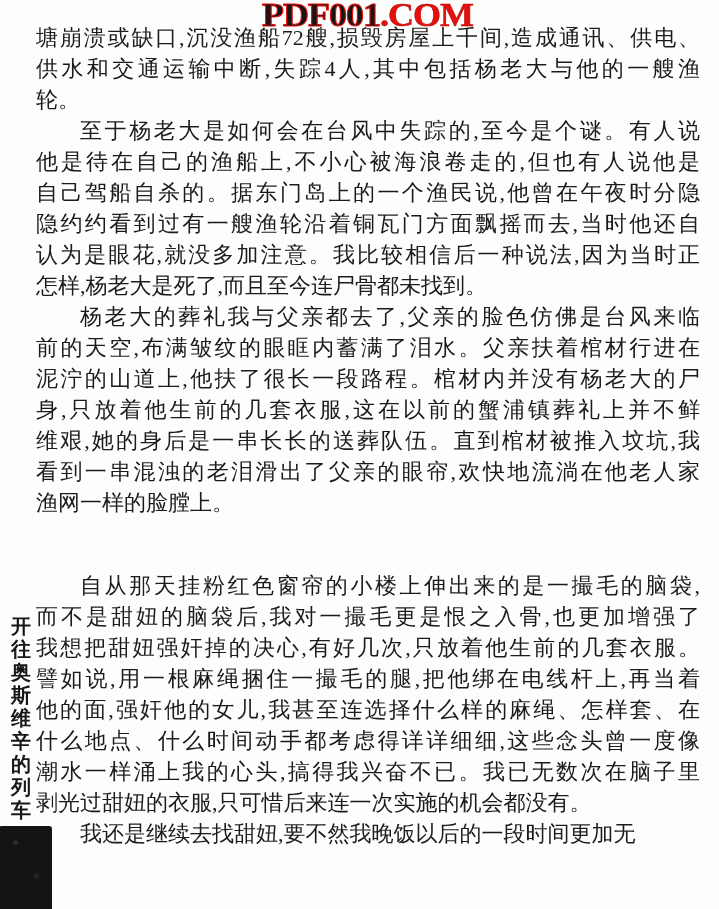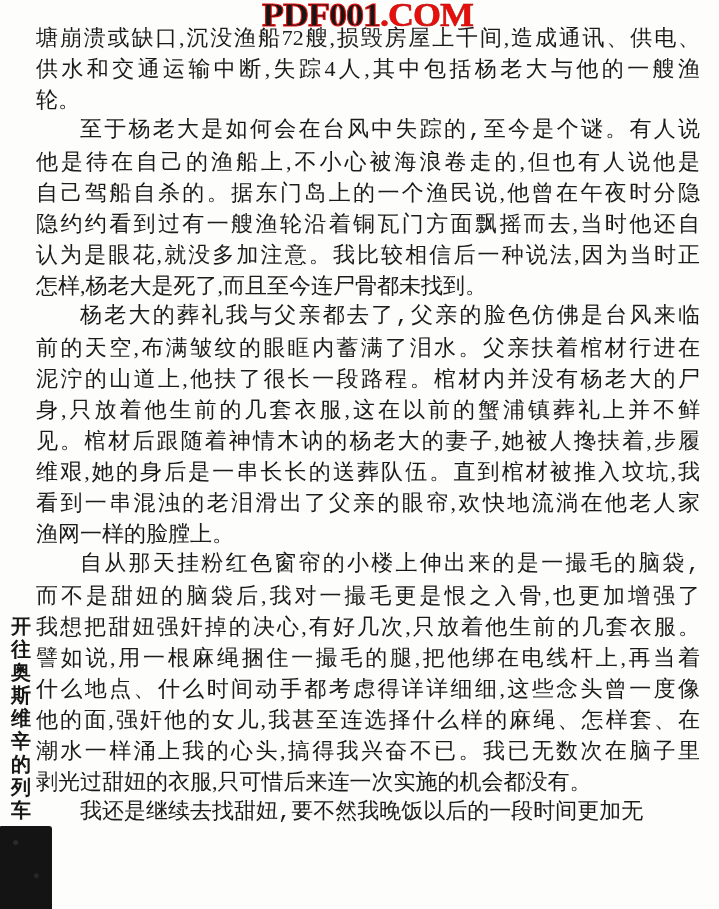--- a/index.html
+++ b/index.html
@@ -17,27 +17,27 @@
     font-family:"Liberation Serif","DejaVu Serif",serif;
   }
   .wm-black{color:#161616;-webkit-text-stroke:1.1px #e60f0c;}
   .wm-red{color:#e60f0c;-webkit-text-stroke:0.5px #b00b08;}
   
   .page-text{
     position:absolute;left:36px;top:22px;width:664px;z-index:1;
     font-size:22px;
   }
   .para{margin:0;}
-  .para.break-before{}
+  .para.break-before{margin-top:52px;}
   .line{
     height:31px;line-height:31px;
     text-align:justify;text-align-last:justify;text-justify:inter-character;
   }
   .line.last{text-align:left;text-align-last:left;}
-  .line.indent{text-indent:44px;font-family:Liberation Mono, monospace;}
+  .line.indent{text-indent:44px;}
   
   .spine{
     position:absolute;left:8px;top:615px;width:26px;z-index:2;
     display:flex;flex-direction:column;align-items:center;
   }
   .spine .ch{
     font-size:20px;line-height:23px;font-weight:bold;
     font-family:"Liberation Sans","DejaVu Sans",sans-serif;
     color:#161616;
   }
@@ -69,32 +69,31 @@
       <div class="line">自己驾船自杀的。据东门岛上的一个渔民说,他曾在午夜时分隐</div>
       <div class="line">隐约约看到过有一艘渔轮沿着铜瓦门方面飘摇而去,当时他还自</div>
       <div class="line">认为是眼花,就没多加注意。我比较相信后一种说法,因为当时正</div>
       <div class="line last">怎样,杨老大是死了,而且至今连尸骨都未找到。</div>
     </div>
     <div class="para">
       <div class="line indent">杨老大的葬礼我与父亲都去了,父亲的脸色仿佛是台风来临</div>
       <div class="line">前的天空,布满皱纹的眼眶内蓄满了泪水。父亲扶着棺材行进在</div>
       <div class="line">泥泞的山道上,他扶了很长一段路程。棺材内并没有杨老大的尸</div>
       <div class="line">身,只放着他生前的几套衣服,这在以前的蟹浦镇葬礼上并不鲜</div>
-      <div class="line">见。棺材后跟随着神情木讷的杨老大的妻子,她被人搀扶着,步履</div>
       <div class="line">维艰,她的身后是一串长长的送葬队伍。直到棺材被推入坟坑,我</div>
       <div class="line">看到一串混浊的老泪滑出了父亲的眼帘,欢快地流淌在他老人家</div>
       <div class="line last">渔网一样的脸膛上。</div>
     </div>
     <div class="para break-before">
       <div class="line indent">自从那天挂粉红色窗帘的小楼上伸出来的是一撮毛的脑袋,</div>
       <div class="line">而不是甜妞的脑袋后,我对一撮毛更是恨之入骨,也更加增强了</div>
       <div class="line">我想把甜妞强奸掉的决心,有好几次,只放着他生前的几套衣服。</div>
       <div class="line">譬如说,用一根麻绳捆住一撮毛的腿,把他绑在电线杆上,再当着</div>
+      <div class="line">他的面,强奸他的女儿,我甚至连选择什么样的麻绳、怎样套、在</div>
       <div class="line">什么地点、什么时间动手都考虑得详详细细,这些念头曾一度像</div>
-      <div class="line">他的面,强奸他的女儿,我甚至连选择什么样的麻绳、怎样套、在</div>
       <div class="line">潮水一样涌上我的心头,搞得我兴奋不已。我已无数次在脑子里</div>
       <div class="line last">剥光过甜妞的衣服,只可惜后来连一次实施的机会都没有。</div>
     </div>
     <div class="para">
       <div class="line last indent">我还是继续去找甜妞,要不然我晚饭以后的一段时间更加无</div>
     </div>
   </main>
 
 <aside class="spine">
     <span class="ch">开</span>

